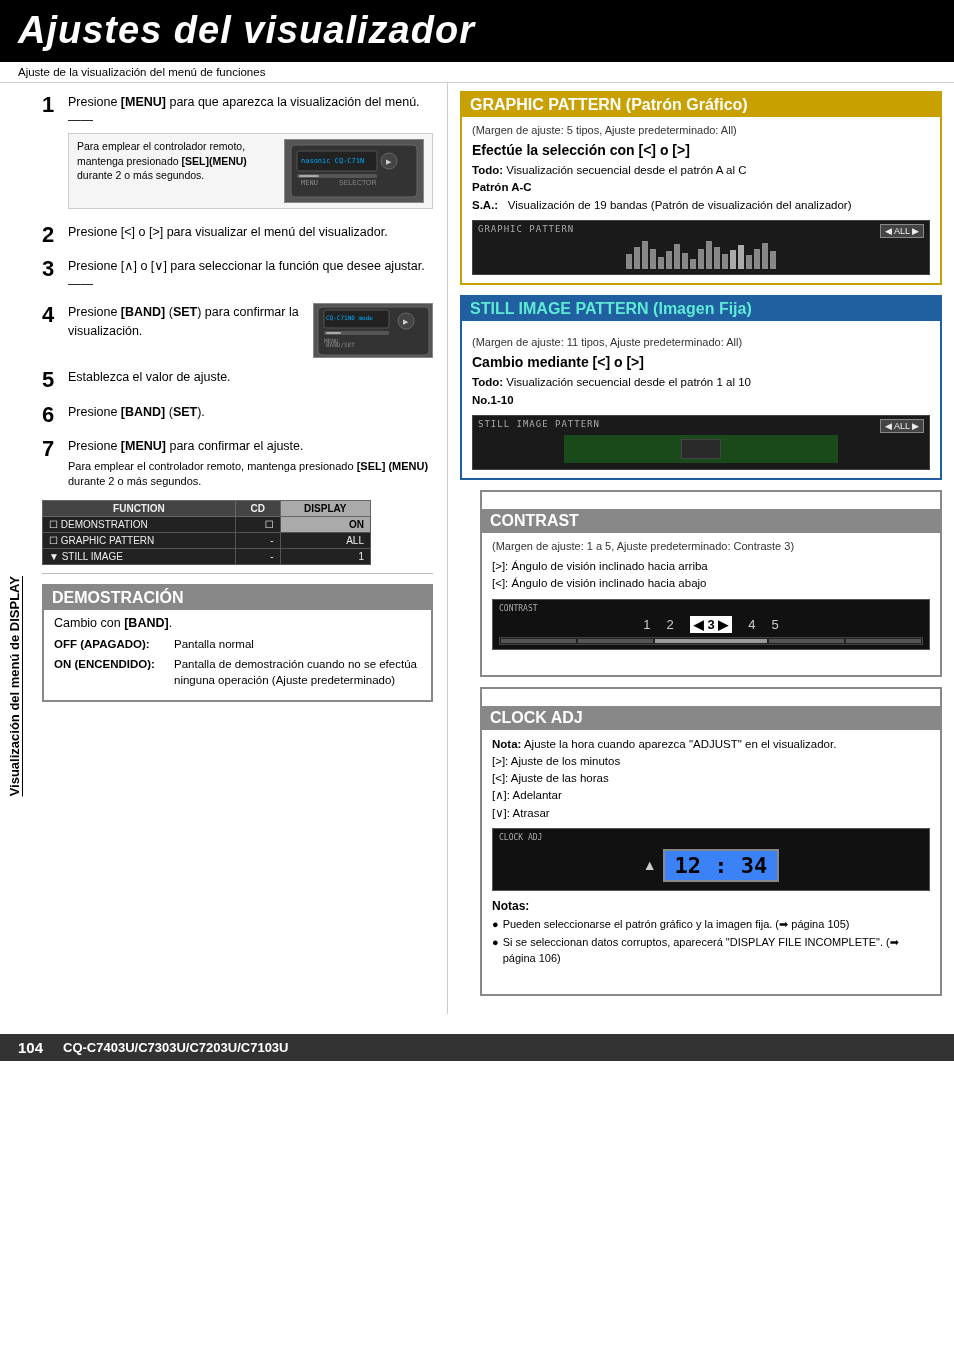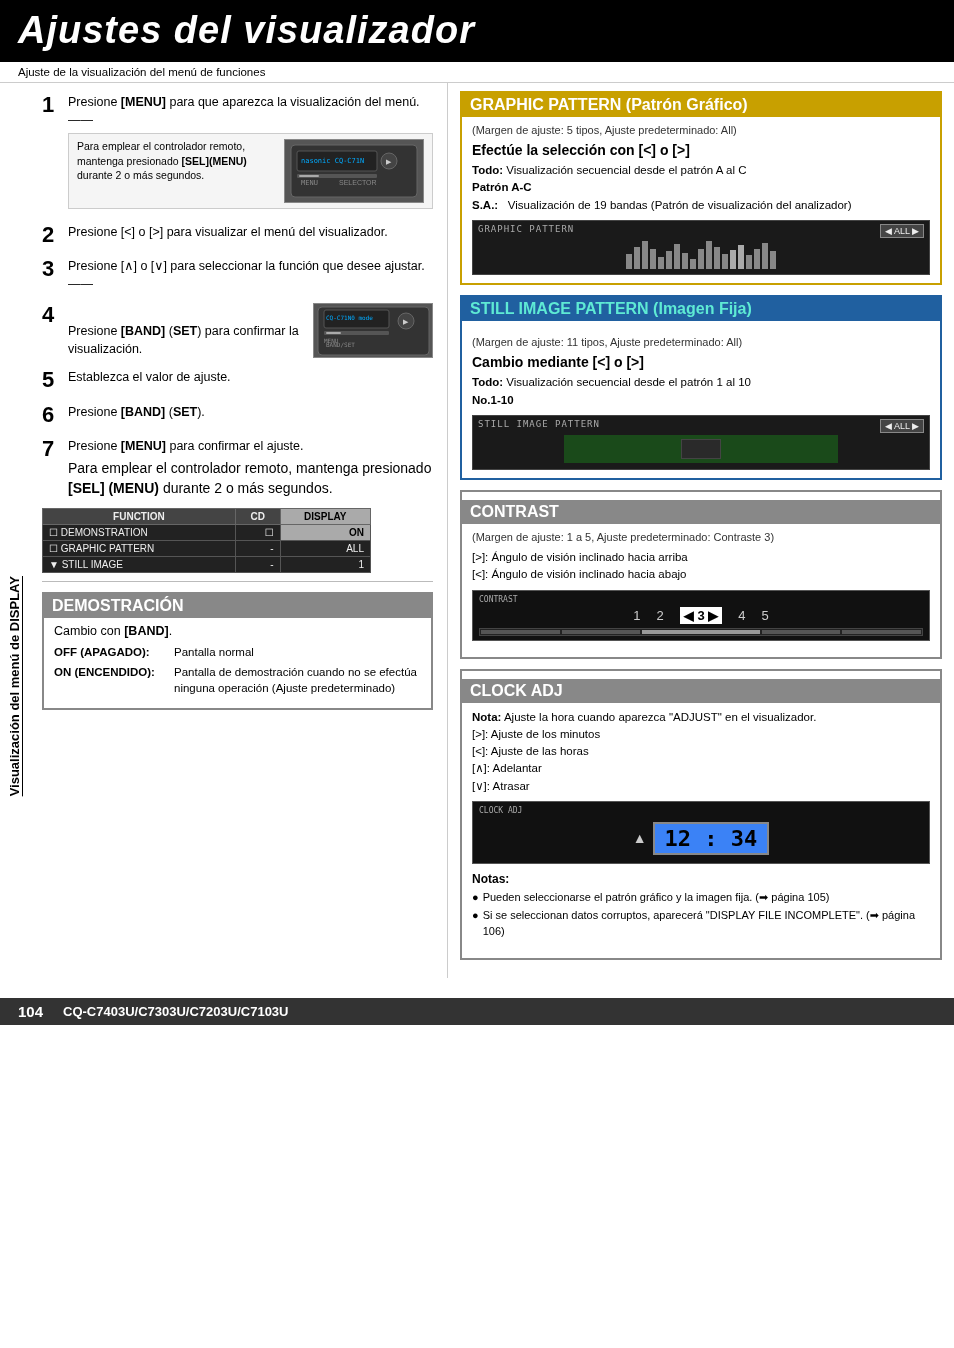--- a/index.html
+++ b/index.html
@@ -163,22 +163,23 @@
       color: #000;
       font-weight: bold;
     }
     .function-table .col-right {
       text-align: right;
     }
 
     
     .section-box {
       border: 2px solid #888;
-      padding: 16px 10px;
+      padding: 25px 10px;
       margin-bottom: 10px;
+      margin-left: 20px;
     }
     .section-box-blue {
       border: 2px solid #2060a0;
       padding: 8px 10px;
       margin-bottom: 10px;
     }
     .section-box-gold {
       border: 2px solid #c8a000;
       padding: 8px 10px;
       margin-bottom: 10px;
@@ -391,21 +392,21 @@
     <div class="step">
       <div class="step-num">3</div>
       <div class="step-content">
         Presione [∧] o [∨] para seleccionar la función que desee ajustar. ——
       </div>
     </div>
 
     <div class="step">
       <div class="step-num">4</div>
       <div class="step-content">
-        <div style="display:flex; gap:8px; align-items:flex-end;">
+        <div style="display:flex; gap:8px; align-items:flex-start;">
           <div>
             Presione <b>[BAND]</b> (<b>SET</b>) para confirmar la visualización.
           </div>
           <div class="device-img-small">
             <svg width="115" height="52">
               <rect x="2" y="2" width="111" height="48" rx="4" fill="#333" stroke="#666" stroke-width="1"></rect>
               <rect x="8" y="5" width="65" height="18" rx="2" fill="#222" stroke="#555" stroke-width="1"></rect>
               <text x="10" y="15" fill="#0af" font-size="6" font-family="monospace">CQ-C71N0 mode</text>
               <rect x="8" y="26" width="65" height="4" rx="1" fill="#555"></rect>
               <rect x="10" y="27" width="15" height="2" rx="1" fill="#aaa"></rect>
@@ -430,21 +431,21 @@
       <div class="step-num">6</div>
       <div class="step-content">
         Presione <b>[BAND]</b> (<b>SET</b>).
       </div>
     </div>
 
     <div class="step">
       <div class="step-num">7</div>
       <div class="step-content">
         Presione <b>[MENU]</b> para confirmar el ajuste.
-        <div style="font-size:14px; margin-top:4px; line-height:1.4;">
+        <div style="font-size:11px; margin-top:4px; line-height:1.4;">
           Para emplear el controlador remoto, mantenga presionado <b>[SEL] (MENU)</b> durante 2 o más segundos.
         </div>
       </div>
     </div>
 
     <table class="function-table">
       <thead>
         <tr>
           <th>FUNCTION</th>
           <th>CD</th>

